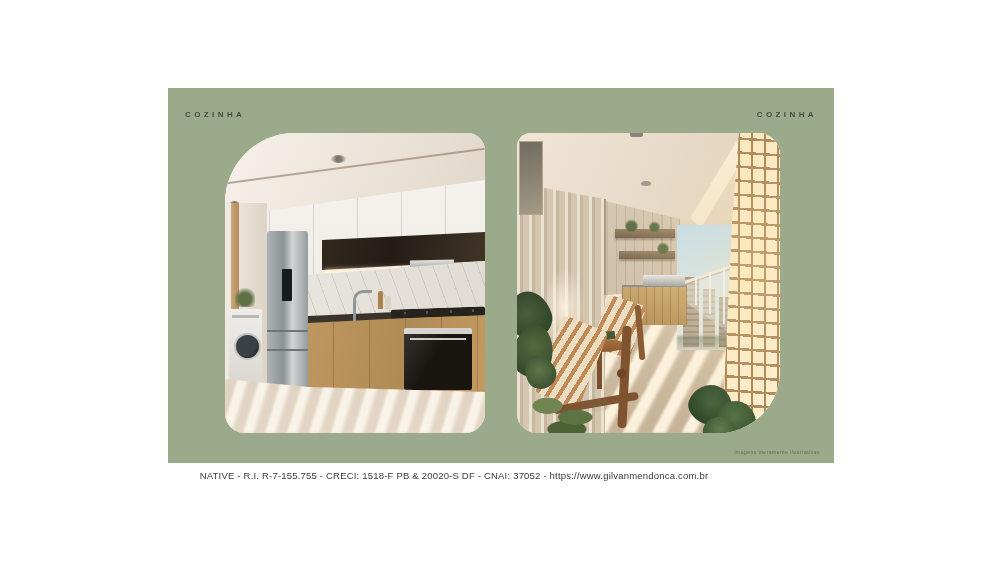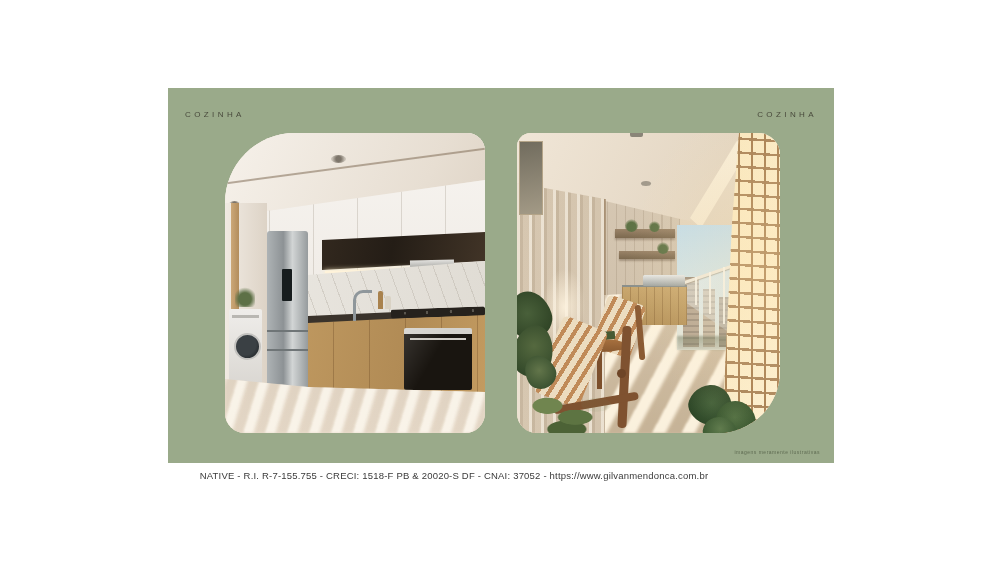--- a/index.html
+++ b/index.html
@@ -9,21 +9,21 @@
   }
   .abs{position:absolute;}
 
   
   .panel{
     position:absolute;left:168px;top:88px;width:666px;height:375px;
     background:#9aaa8a;
   }
   .section-label{
     position:absolute;top:22px;
-    font-size:8px;font-weight:400;letter-spacing:3.4px;color:#494a3c;
+    font-size:8px;font-weight:700;letter-spacing:3.4px;color:#494a3c;
   }
   .label-kitchen{left:17px;}
   .label-balcony{right:17px;}
 
   .photo{position:absolute;top:45px;overflow:hidden;background:#e8e1d6;}
   #kitchen-photo{left:57px;width:260px;height:300px;border-radius:70px 18px 20px 20px;}
   #balcony-photo{left:349px;width:263px;height:300px;border-radius:14px 22px 62px 20px;}
 
   .watermark{
     position:absolute;right:14px;bottom:8px;

